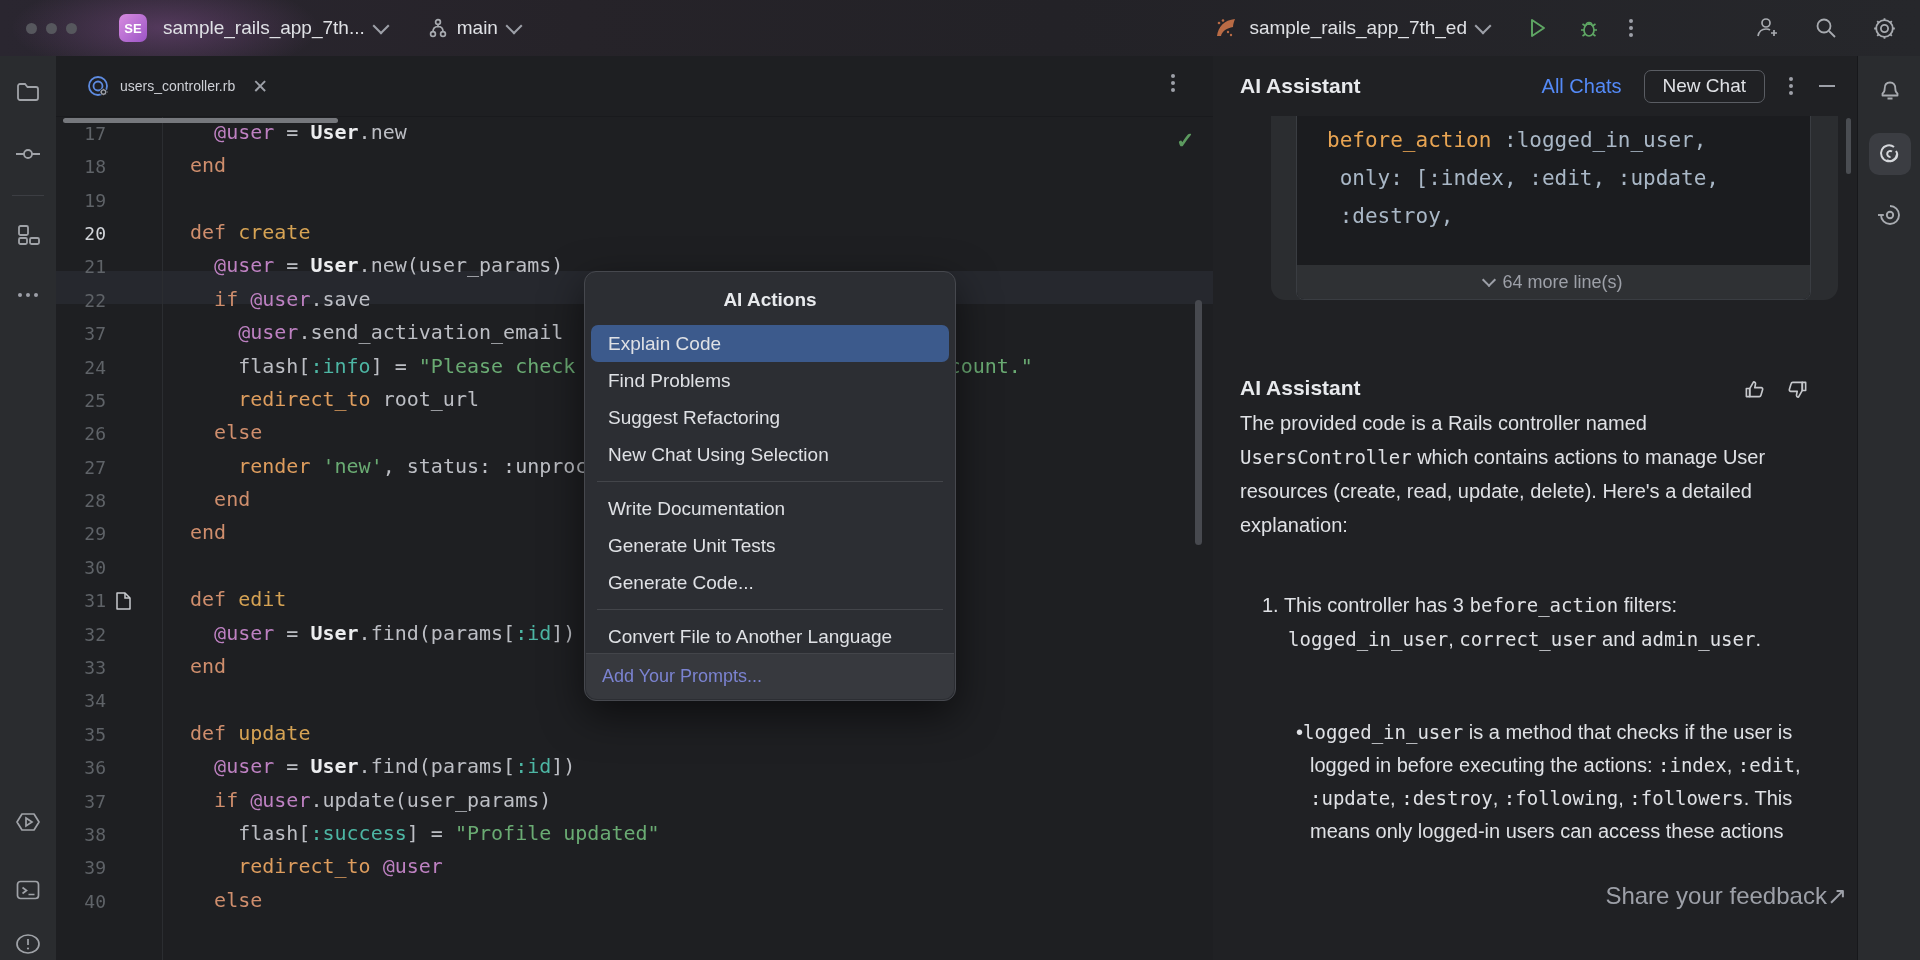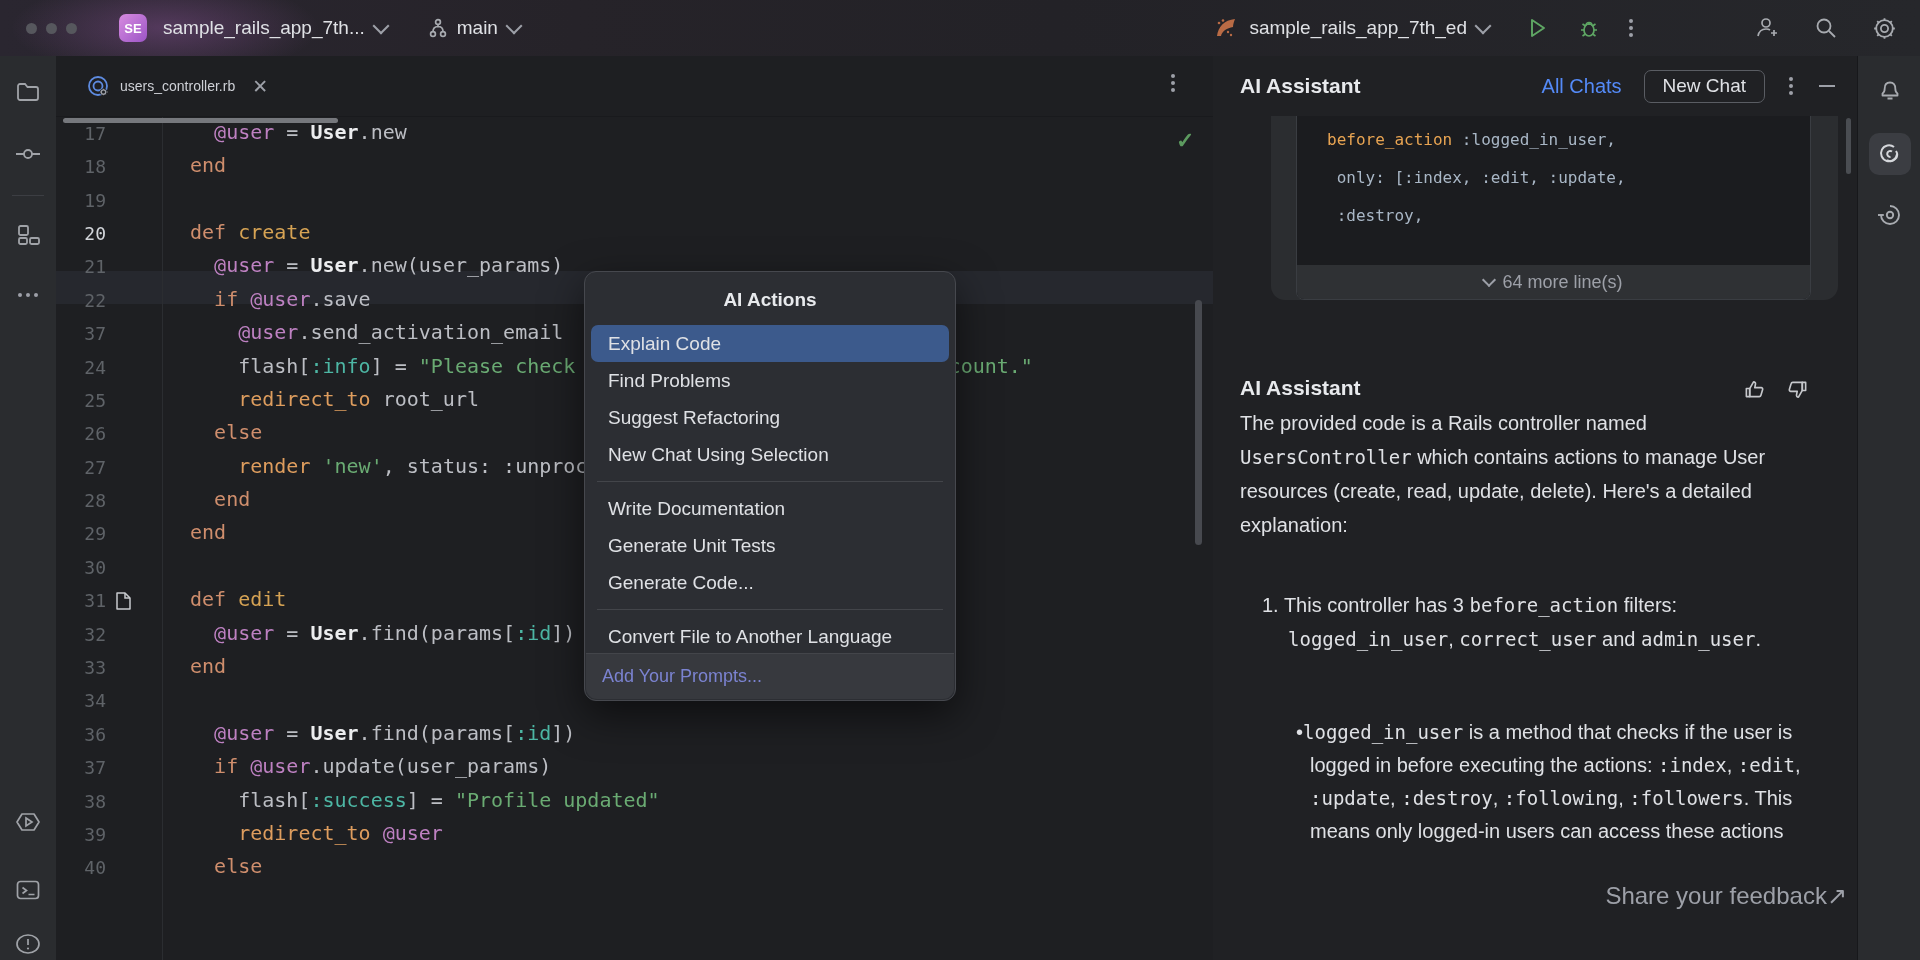--- a/index.html
+++ b/index.html
@@ -76,21 +76,21 @@
   #chat-title{font-size:21px;font-weight:700;color:#E8EAED;margin-left:27px;}
   #all-chats{font-size:20px;color:#548AF7;margin-left:auto;}
   #new-chat{margin-left:22px;height:31px;padding:0 18px;border:1px solid #5A5D63;border-radius:7px;
     display:flex;align-items:center;font-size:19px;color:#DFE1E5;}
   #chat-kebab{margin-left:24px;}
   #chat-min{width:16px;height:2px;background:#9DA0A8;margin:0 22px 0 26px;}
   #chat-msgs{position:absolute;left:0;top:60px;width:644px;height:795px;overflow:hidden;}
   #bubble{position:absolute;left:58px;top:-24px;width:567px;height:208px;background:#2B2D30;border-radius:14px;}
   #snippet{position:absolute;left:83px;top:-16px;width:513px;height:198px;background:#1B1C1F;
     border:1px solid #3A3D42;border-radius:8px;overflow:hidden;}
-  #snippet-code{margin:20px 0 0 30px;font-family:"DejaVu Sans Mono",monospace;font-size:16px;line-height:38px;white-space:pre;}
+  #snippet-code{margin:20px 0 0 30px;font-family:"DejaVu Sans Mono",monospace;font-size:21px;line-height:38px;white-space:pre;}
   .tk-ra{color:#E8A452;} .tk-p2{color:#A9B7C6;}
   #snippet-more{position:absolute;left:0;bottom:0;width:100%;height:34px;background:#2F3134;
     display:flex;align-items:center;justify-content:center;gap:8px;font-size:18px;color:#9DA0A8;}
   .chev-sm{width:8px;height:8px;border-right:2px solid #9DA0A8;border-bottom:2px solid #9DA0A8;
     transform:rotate(45deg);margin-top:-4px;}
   #chat-scroll{position:absolute;left:633px;top:2px;width:5px;height:56px;border-radius:3px;background:#4A4D52;}
   #ans-title{position:absolute;left:27px;top:260px;font-size:21px;font-weight:700;color:#E8EAED;}
   #thumbs{position:absolute;left:530px;top:262px;display:flex;gap:20px;color:#C6C8CC;}
   .rich{font-size:20px;color:#DFE1E5;line-height:34px;}
   .rich .ic{font-family:"DejaVu Sans Mono",monospace;font-size:19px;}
@@ -323,20 +323,25 @@
           <span class="lnum">33</span>
           <span class="gslot"></span>
           <span class="ecode"><span class="tk-kw">end</span></span>
         </div>
         <div class="erow">
           <span class="lnum">34</span>
           <span class="gslot"></span>
           <span class="ecode"></span>
         </div>
         <div class="erow">
+          <span class="lnum">35</span>
+          <span class="gslot"></span>
+          <span class="ecode"><span class="tk-kw">def</span><span class="tk-pl"> </span><span class="tk-fn">update</span></span>
+        </div>
+        <div class="erow">
           <span class="lnum">36</span>
           <span class="gslot"></span>
           <span class="ecode"><span class="tk-pl">  </span><span class="tk-iv">@user</span><span class="tk-pl"> = </span><span class="tk-cl">User</span><span class="tk-pl">.find(params[</span><span class="tk-sy">:id</span><span class="tk-pl">])</span></span>
         </div>
         <div class="erow">
           <span class="lnum">37</span>
           <span class="gslot"></span>
           <span class="ecode"><span class="tk-pl">  </span><span class="tk-kw">if</span><span class="tk-pl"> </span><span class="tk-iv">@user</span><span class="tk-pl">.update(user_params)</span></span>
         </div>
         <div class="erow">

